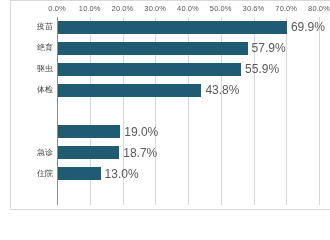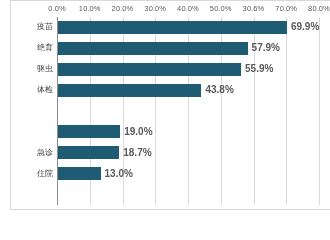--- a/index.html
+++ b/index.html
@@ -90,25 +90,24 @@
     line-height: 1;
   }
   .bar {
     position: absolute;
     left: 47px;
     height: 13px;
     background: #1f5c73;
   }
   .val-label {
     position: absolute;
-    font-size: 10px;
+    font-size: 12px;
     color: #595959;
     white-space: nowrap;
     line-height: 1;
-    font-weight: bold;
   }
 </style>
 </head>
 <body>
 
 <div id="chart-frame">
 
   <div class="axis-top">
       <span class="tick-label" style="left: 46px;">0.0%</span>
       <span class="tick-label" style="left: 78.75px;">10.0%</span>

